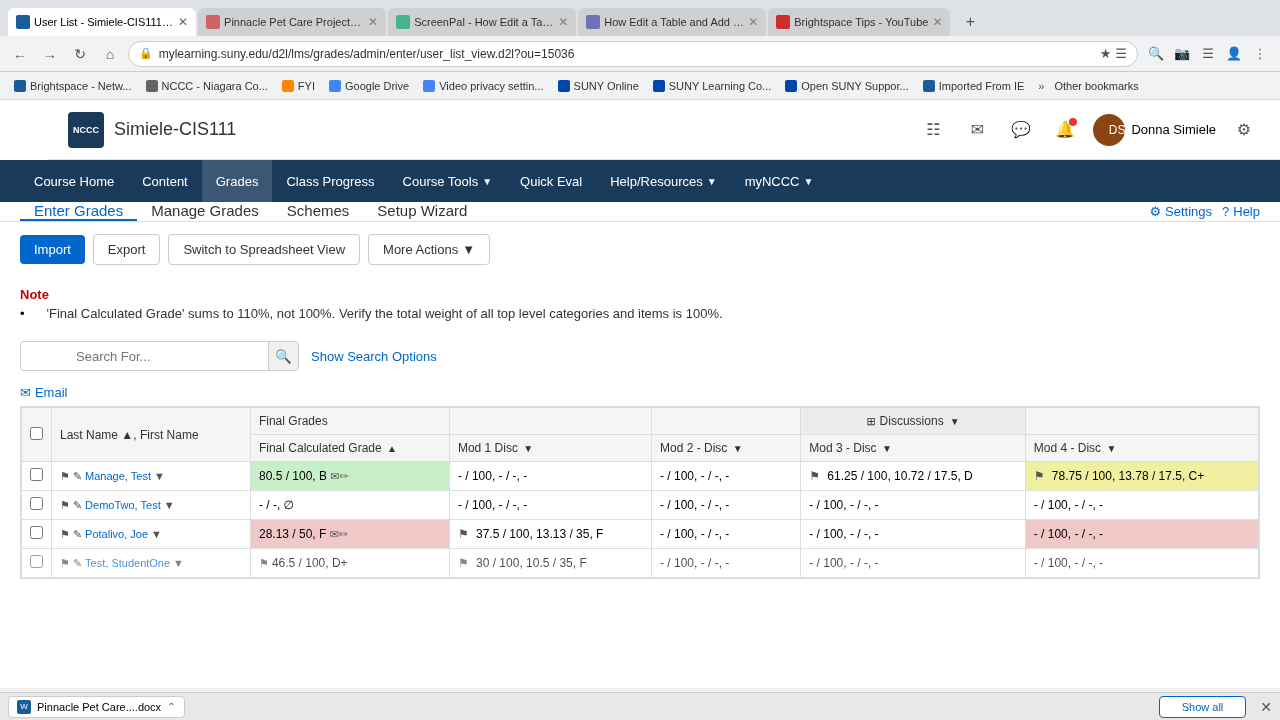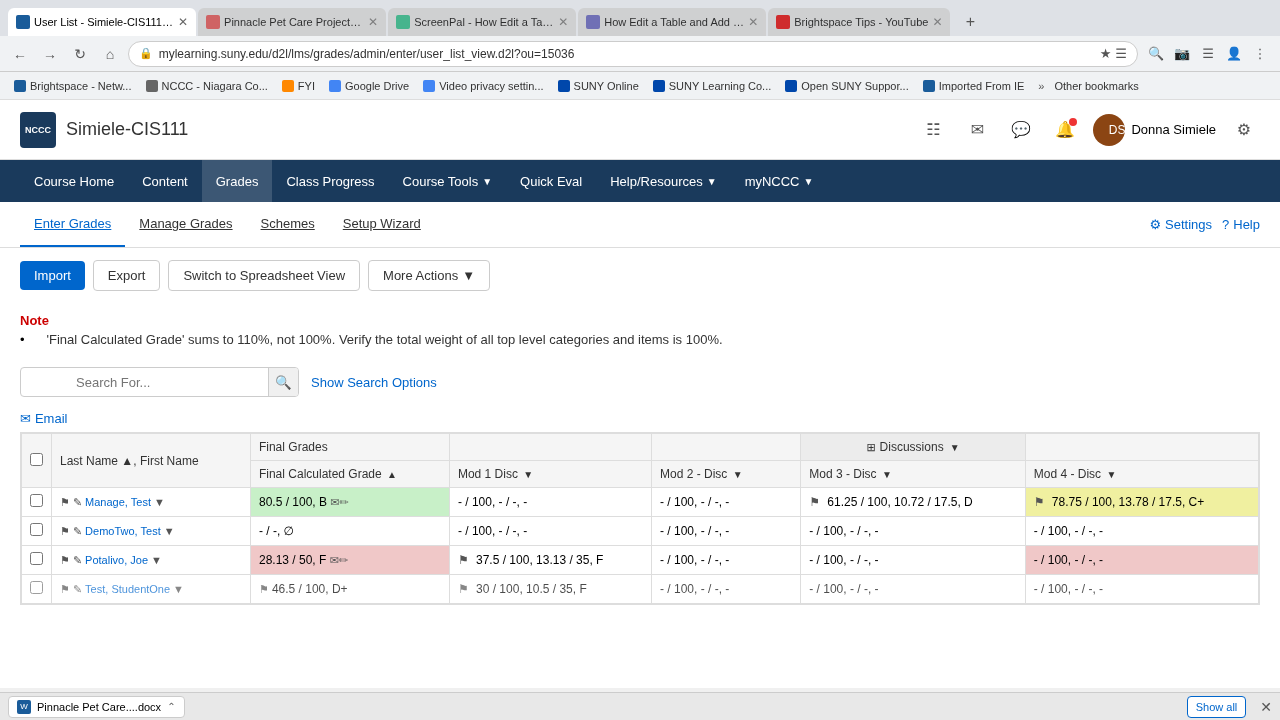--- a/index.html
+++ b/index.html
@@ -24,41 +24,41 @@
     .toolbar-icon { width: 24px; height: 24px; display: flex; align-items: center; justify-content: center; color: #555; font-size: 13px; }
 
     .bookmarks-bar { display: flex; align-items: center; height: 28px; background: #f0f2f4; padding: 0 10px; gap: 6px; border-bottom: 1px solid #ddd; overflow: hidden; }
     .bookmark-item { display: flex; align-items: center; gap: 4px; font-size: 11px; color: #333; cursor: pointer; padding: 2px 4px; border-radius: 3px; white-space: nowrap; }
     .bookmark-favicon { width: 12px; height: 12px; background: #666; border-radius: 2px; }
 
     
     .lms-wrapper { background: white; width: 100%; height: calc(720px - 132px); overflow: hidden; }
 
     
-    .lms-header { background: white; border-bottom: 1px solid #ddd; padding: 0 20px; display: flex; align-items: center; height: 60px; }
+    .lms-header { background: white; border-bottom: 1px solid #ddd; padding: 0 20px; display: flex; align-items: center; height: 60px; margin-left: 48px; }
     .lms-logo { display: flex; align-items: center; gap: 10px; }
     .lms-logo-img { width: 36px; height: 36px; background: #1a3a5c; border-radius: 4px; display: flex; align-items: center; justify-content: center; color: white; font-weight: bold; font-size: 10px; }
     .lms-course-name { font-size: 18px; color: #333; font-weight: normal; }
     .lms-header-icons { margin-left: auto; display: flex; align-items: center; gap: 12px; }
     .header-icon { width: 32px; height: 32px; display: flex; align-items: center; justify-content: center; color: #555; font-size: 16px; cursor: pointer; }
     .header-avatar { display: flex; align-items: center; gap: 6px; cursor: pointer; }
     .avatar-img { width: 32px; height: 32px; border-radius: 50%; background: #8B4513; display: flex; align-items: center; justify-content: flex-end; color: white; font-size: 12px; }
 
     
     .lms-nav { background: #1a3a5c; display: flex; align-items: center; height: 42px; padding: 0 20px; gap: 0; }
     .nav-item { color: white; font-size: 13px; padding: 0 14px; height: 42px; display: flex; align-items: center; cursor: pointer; text-decoration: none; gap: 4px; }
     .nav-item.active { background: rgba(255,255,255,0.15); }
     .nav-chevron { font-size: 10px; }
 
     
     .grades-container { padding: 0; background: white; }
 
     
     .sub-nav { display: flex; align-items: center; border-bottom: 1px solid #ddd; padding: 0 20px; gap: 0; background: white; }
-    .sub-nav-item { font-size: 13px; padding: 14px 14px; cursor: pointer; color: #333; border-bottom: 2px solid transparent; text-decoration: underline; }
+    .sub-nav-item { font-size: 15px; padding: 0 14px; cursor: pointer; color: #333; border-bottom: 2px solid transparent; }
     .sub-nav-item.active { color: #0066cc; border-bottom: 2px solid #0066cc; }
     .sub-nav-right { margin-left: auto; display: flex; align-items: center; gap: 10px; }
     .settings-link { display: flex; align-items: center; gap: 4px; font-size: 13px; color: #0066cc; cursor: pointer; }
     .help-link { display: flex; align-items: center; gap: 4px; font-size: 13px; color: #0066cc; cursor: pointer; }
 
     
     .grades-toolbar { display: flex; align-items: center; padding: 12px 20px; gap: 8px; background: white; }
     .btn-primary { background: #0066cc; color: white; border: none; padding: 7px 14px; border-radius: 4px; font-size: 13px; cursor: pointer; }
     .btn-secondary { background: white; color: #333; border: 1px solid #ccc; padding: 7px 14px; border-radius: 4px; font-size: 13px; cursor: pointer; display: flex; align-items: center; gap: 4px; }
 
@@ -93,21 +93,21 @@
     .expand-icon { font-size: 10px; margin-left: 2px; cursor: pointer; }
     .student-icons { display: flex; align-items: center; gap: 3px; color: #555; font-size: 11px; }
     .th-group { text-align: center; background: #ececec; }
     .discussions-header { display: flex; align-items: center; justify-content: center; gap: 4px; }
 
     
     .bottom-bar { position: fixed; bottom: 0; left: 0; width: 100%; height: 28px; background: #e8e8e8; border-top: 1px solid #ccc; display: flex; align-items: center; padding: 0 8px; gap: 8px; }
     .bottom-file { display: flex; align-items: center; gap: 6px; background: white; border: 1px solid #ccc; border-radius: 4px; padding: 2px 8px; height: 22px; font-size: 11px; cursor: pointer; max-width: 200px; }
     .bottom-file-icon { width: 14px; height: 14px; background: #1a5c9a; border-radius: 2px; display: flex; align-items: center; justify-content: center; color: white; font-size: 8px; }
     .bottom-chevron { font-size: 10px; color: #555; }
-    .show-all-btn { margin-left: auto; background: white; border: 1px solid #0066cc; border-radius: 4px; color: #0066cc; font-size: 11px; padding: 2px 8px; cursor: pointer; height: 22px; }
+    .show-all-btn { margin-left: auto; background: white; border: 1px solid #0066cc; border-radius: 4px; color: #0066cc; font-size: 11px; padding: 2px 22px; cursor: pointer; height: 22px; }
     .close-bottom { font-size: 14px; color: #555; cursor: pointer; margin-left: 6px; }
   </style>
 </head>
 <body>
 
 <div class="browser-chrome">
 
   <div class="browser-tabs">
     <div class="browser-tab active">
       <div class="browser-tab-favicon" style="background:#1a5c9a;"></div>

